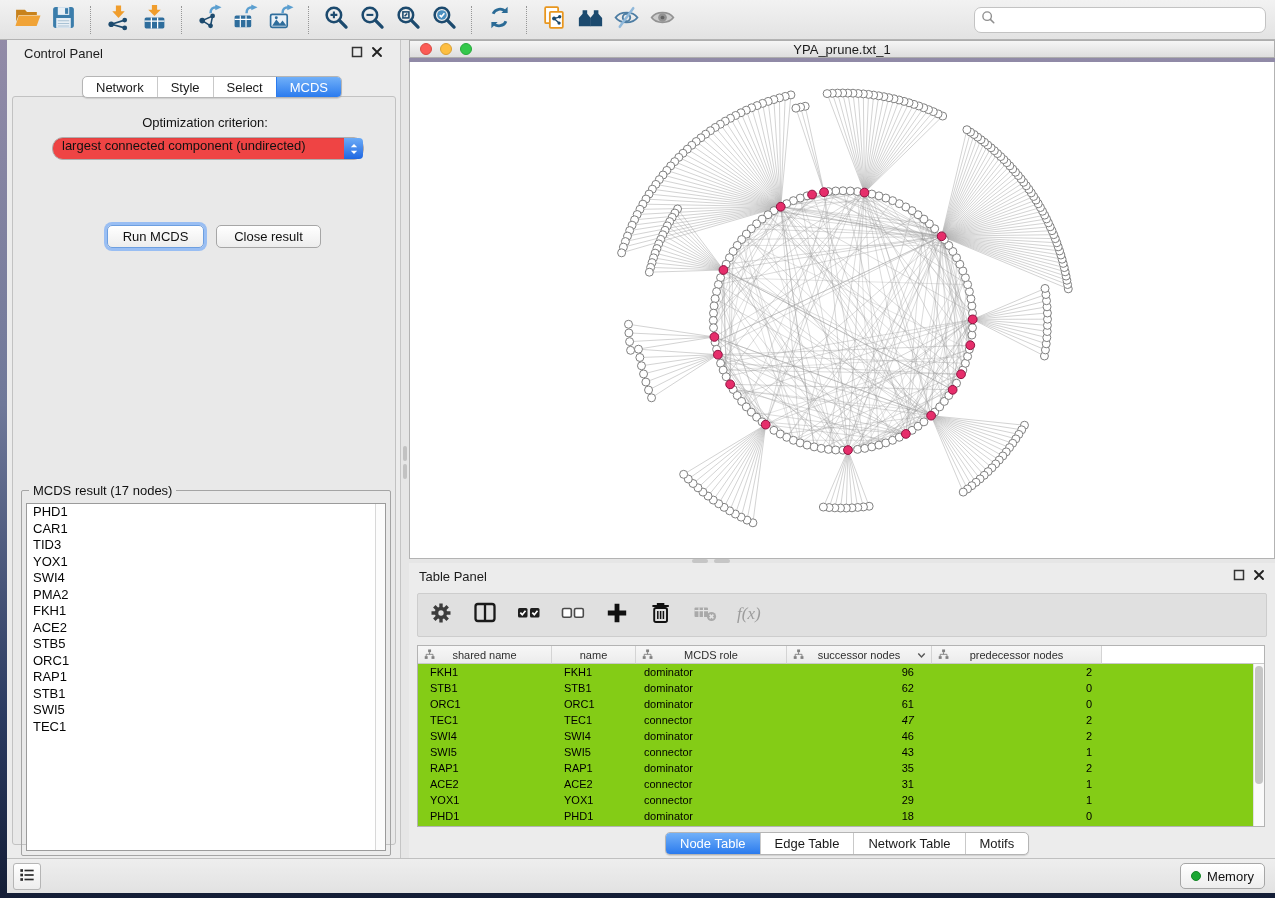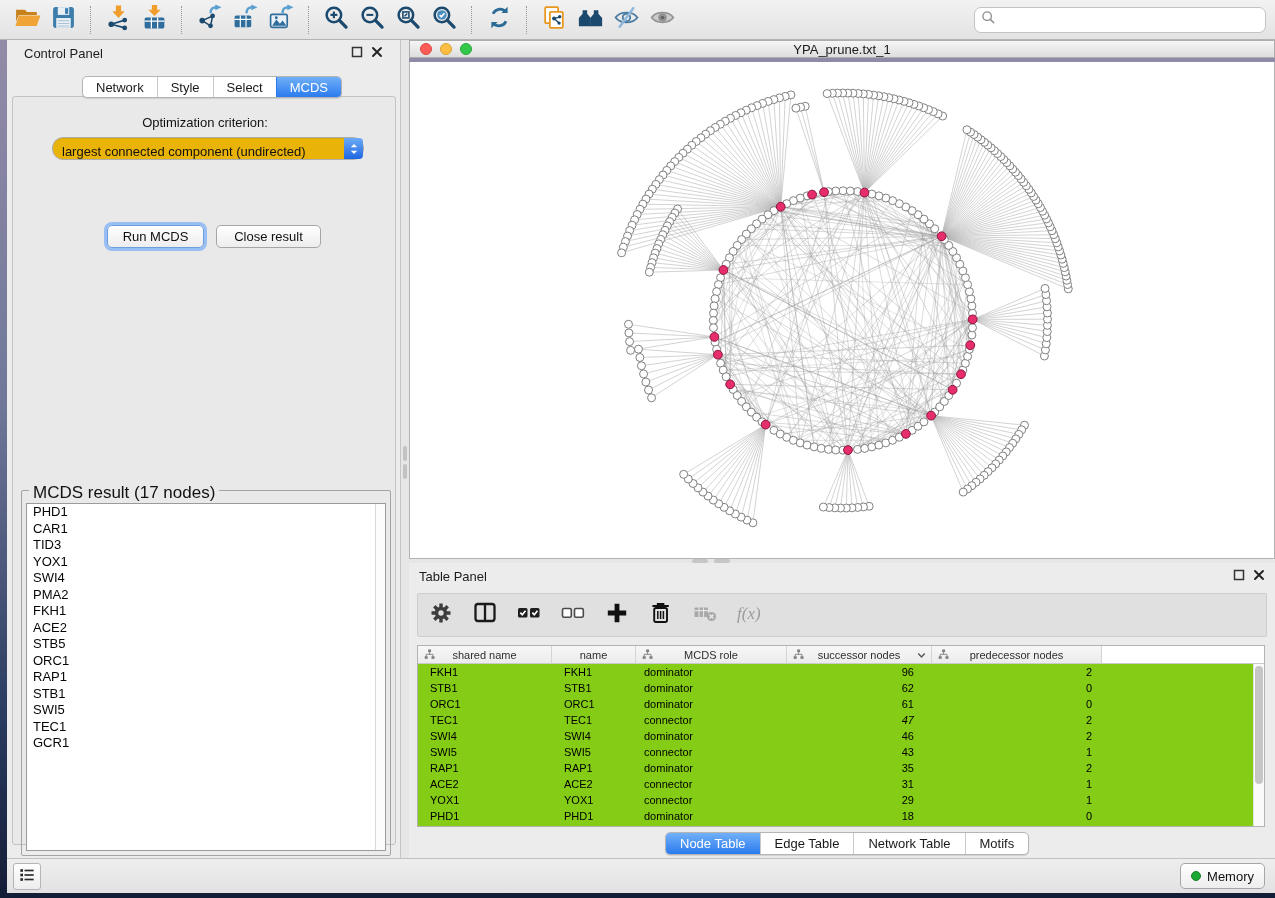--- a/index.html
+++ b/index.html
@@ -32,32 +32,32 @@
     border:1px solid #c2c2c2;border-radius:3px}
   .seg{position:absolute;display:flex;background:#fff;border:1px solid #b5b5b5;border-radius:5px;overflow:hidden;
     box-shadow:0 1px 1px rgba(0,0,0,.12)}
   .seg .tab{display:flex;align-items:center;justify-content:center;font-size:13px;color:#1a1a1a;
     border-left:1px solid #c9c9c9;white-space:nowrap}
   .seg .tab:first-child{border-left:none}
   .seg .tab.active{background:linear-gradient(#71b0f8,#2b7bee);color:#fff;border-left-color:#2b7bee}
   .cp-tabs{left:75px;top:36px;height:22px;z-index:5}
   .cp-tabs .tab{padding:0 13px;height:20px}
   .opt-label{position:absolute;left:0;top:74px;width:394px;text-align:center;font-size:13px;color:#111}
-  .select{position:absolute;left:44px;top:96px;width:312px;height:23px;background:#eab308;border:1px solid #aeaeae;
-    border-radius:11px;display:flex;align-items:flex-end;box-shadow:inset 0 1px 1px rgba(0,0,0,.06)}
+  .select{position:absolute;left:44px;top:96px;width:312px;height:23px;background:#ef4444;border:1px solid #aeaeae;
+    border-radius:11px;display:flex;align-items:flex-start;box-shadow:inset 0 1px 1px rgba(0,0,0,.06)}
   .select .val{flex:1;font-size:13px;padding:0 9px;white-space:nowrap;overflow:hidden}
   .select .step{width:19px;align-self:stretch;border-radius:0 4px 4px 0;background:linear-gradient(#6cabf6,#1f67e2);
     display:flex;align-items:center;justify-content:center}
   .btn{background:linear-gradient(#ffffff,#ededed);border:1px solid #a6a6a6;border-radius:5px;
     font-size:13px;color:#111;display:inline-flex;align-items:center;justify-content:center;font-family:"Liberation Sans",sans-serif}
   .btn-run{position:absolute;left:94px;top:128px;width:97px;height:23px;
     box-shadow:0 0 0 3px rgba(125,175,245,.75);border-color:#6d9fe0}
   .btn-closepanel{position:absolute;left:203px;top:128px;width:105px;height:23px}
   .groupbox{position:absolute;left:8px;top:393px;width:370px;height:366px;border:1px solid #a4a4a4;border-radius:2px}
-  .groupbox .legend{position:absolute;top:-8px;left:7px;background:#e9e9e9;padding:0 4px;font-size:17px;color:#111}
+  .groupbox .legend{position:absolute;top:-8px;left:7px;background:#e9e9e9;padding:0 4px;font-size:13px;color:#111}
   .mcds-list{position:absolute;left:4px;top:12px;width:360px;height:348px;background:#fff;border:1px solid #9b9b9b;overflow:hidden}
   .mcds-scroll{position:absolute;right:0;top:0;width:10px;height:100%;background:#fcfcfc;border-left:1px solid #d8d8d8}
   .mcds-item{font-size:13px;line-height:16.5px;padding:0 6px;color:#050505}
 
   
   .v-split{left:401px;top:40px;width:8px;height:818px;background:#e6e6e6}
   .grip-v{position:absolute;width:4px;height:15px;background:#c2c2c2;border-radius:2px;left:2px}
   .h-split{left:409px;top:559px;width:866px;height:4px;background:#e6e6e6}
   .grip-h{position:absolute;height:4px;width:16px;background:#c6c6c6;border-radius:2px;top:0}
 
@@ -286,21 +286,20 @@
           <div class="mcds-item">SWI4</div>
           <div class="mcds-item">PMA2</div>
           <div class="mcds-item">FKH1</div>
           <div class="mcds-item">ACE2</div>
           <div class="mcds-item">STB5</div>
           <div class="mcds-item">ORC1</div>
           <div class="mcds-item">RAP1</div>
           <div class="mcds-item">STB1</div>
           <div class="mcds-item">SWI5</div>
           <div class="mcds-item">TEC1</div>
-          <div class="mcds-item">GCR1</div>
         </div>
     </div>
   </div>
   <div class="seg cp-tabs" id="cp-tabs">
       <span class="tab">Network</span>
       <span class="tab">Style</span>
       <span class="tab">Select</span>
       <span class="tab active">MCDS</span>
     </div>
 </div>

